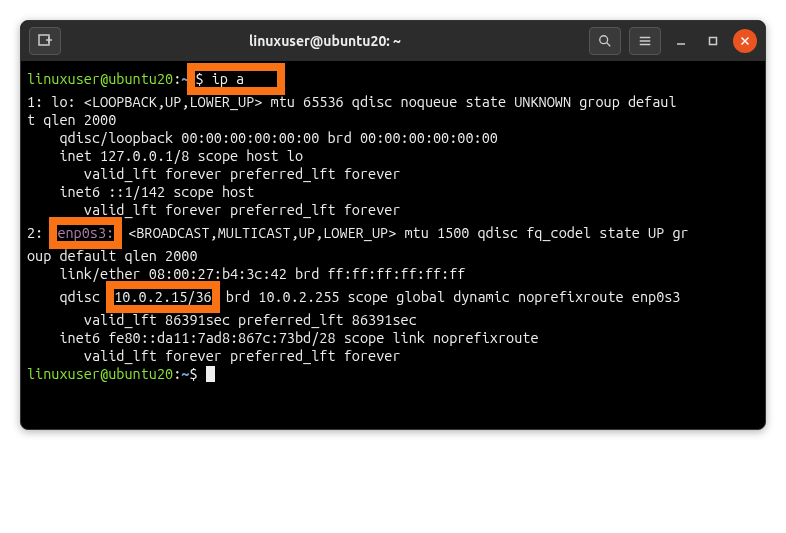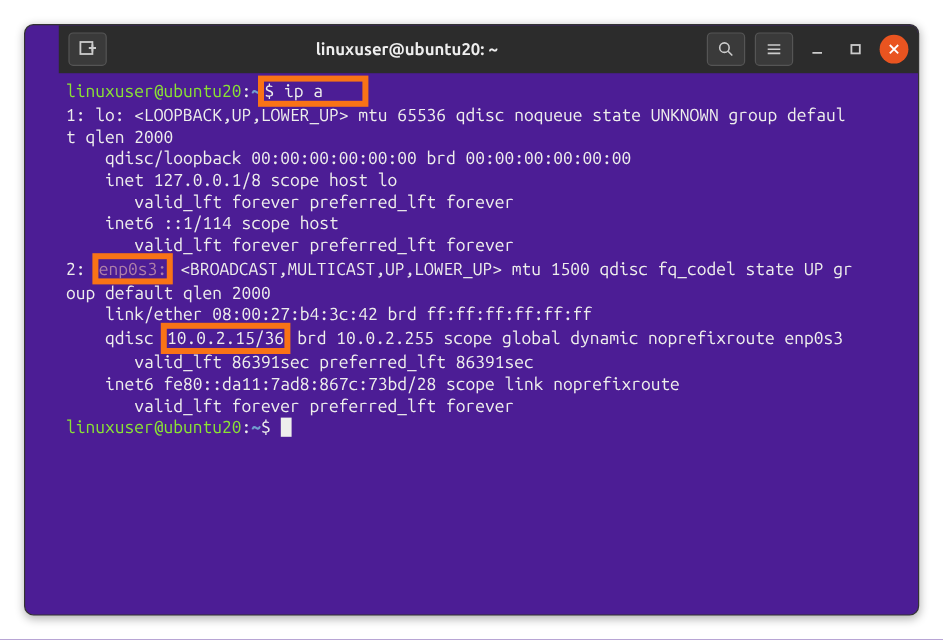--- a/index.html
+++ b/index.html
@@ -5,27 +5,26 @@
     * { margin: 0; padding: 0; box-sizing: border-box; }
     body {
       background: #ffffff;
       width: 786px;
       height: 533px;
       padding: 20px;
       font-family: 'Ubuntu Mono', 'DejaVu Sans Mono', monospace;
     }
     .window {
       width: 746px;
-      height: 493px;
-      background: #4c1d95;
+      height: 410px;
+      background: #000000;
       border-radius: 8px;
       overflow: hidden;
       box-shadow: 0 2px 8px rgba(0,0,0,0.3);
       border: 1px solid #333;
-      padding-left: 28px;
     }
     .titlebar {
       height: 40px;
       background: #2c2c2c;
       display: flex;
       align-items: center;
       padding: 0 8px;
       gap: 8px;
     }
     .tab-button {
@@ -82,21 +81,21 @@
       font-size: 14.5px;
       line-height: 18px;
       color: #eeeeec;
       white-space: pre;
       letter-spacing: 0;
     }
     .prompt-user { color: #8ae234; font-weight: normal; }
     .prompt-sep { color: #eeeeec; }
     .prompt-path { color: #729fcf; font-weight: bold; }
     .highlight {
-      border: 5px solid #f97316;
+      border: 8px solid #f97316;
       padding: 0;
       margin: -2px;
       display: inline-block;
       line-height: 16px;
     }
     .interface-name { color: #ad7fa8; }
     .cursor {
       display: inline-block;
       width: 9px;
       height: 16px;
@@ -148,21 +147,21 @@
         </svg>
       </div>
     </div>
   </div>
   <div class="terminal-body"><span class="prompt-user">linuxuser@ubuntu20</span><span class="prompt-sep">:</span><span class="prompt-path">~</span><span class="highlight"><span>$</span> <span>ip a</span>    </span>
 <span>1: lo: &lt;LOOPBACK,UP,LOWER_UP&gt; mtu 65536 qdisc noqueue state UNKNOWN group defaul</span>
 <span>t qlen 2000</span>
 <span>    qdisc/loopback 00:00:00:00:00:00 brd 00:00:00:00:00:00</span>
 <span>    inet 127.0.0.1/8 scope host lo</span>
 <span>       valid_lft forever preferred_lft forever</span>
-<span>    inet6 ::1/114 scope host </span>
+<span>    inet6 ::1/142 scope host </span>
 <span>       valid_lft forever preferred_lft forever</span>
 <span>2: </span><span class="highlight"><span class="interface-name">enp0s3:</span></span><span> &lt;BROADCAST,MULTICAST,UP,LOWER_UP&gt; mtu 1500 qdisc fq_codel state UP gr</span>
 <span>oup default qlen 2000</span>
 <span>    link/ether 08:00:27:b4:3c:42 brd ff:ff:ff:ff:ff:ff</span>
 <span>    qdisc </span><span class="highlight"><span>10.0.2.15/36</span></span><span> brd 10.0.2.255 scope global dynamic noprefixroute enp0s3</span>
 <span>       valid_lft 86391sec preferred_lft 86391sec</span>
 <span>    inet6 fe80::da11:7ad8:867c:73bd/28 scope link noprefixroute </span>
 <span>       valid_lft forever preferred_lft forever</span>
 <span class="prompt-user">linuxuser@ubuntu20</span><span class="prompt-sep">:</span><span class="prompt-path">~</span><span>$</span> <span class="cursor"></span></div>
 </div>

